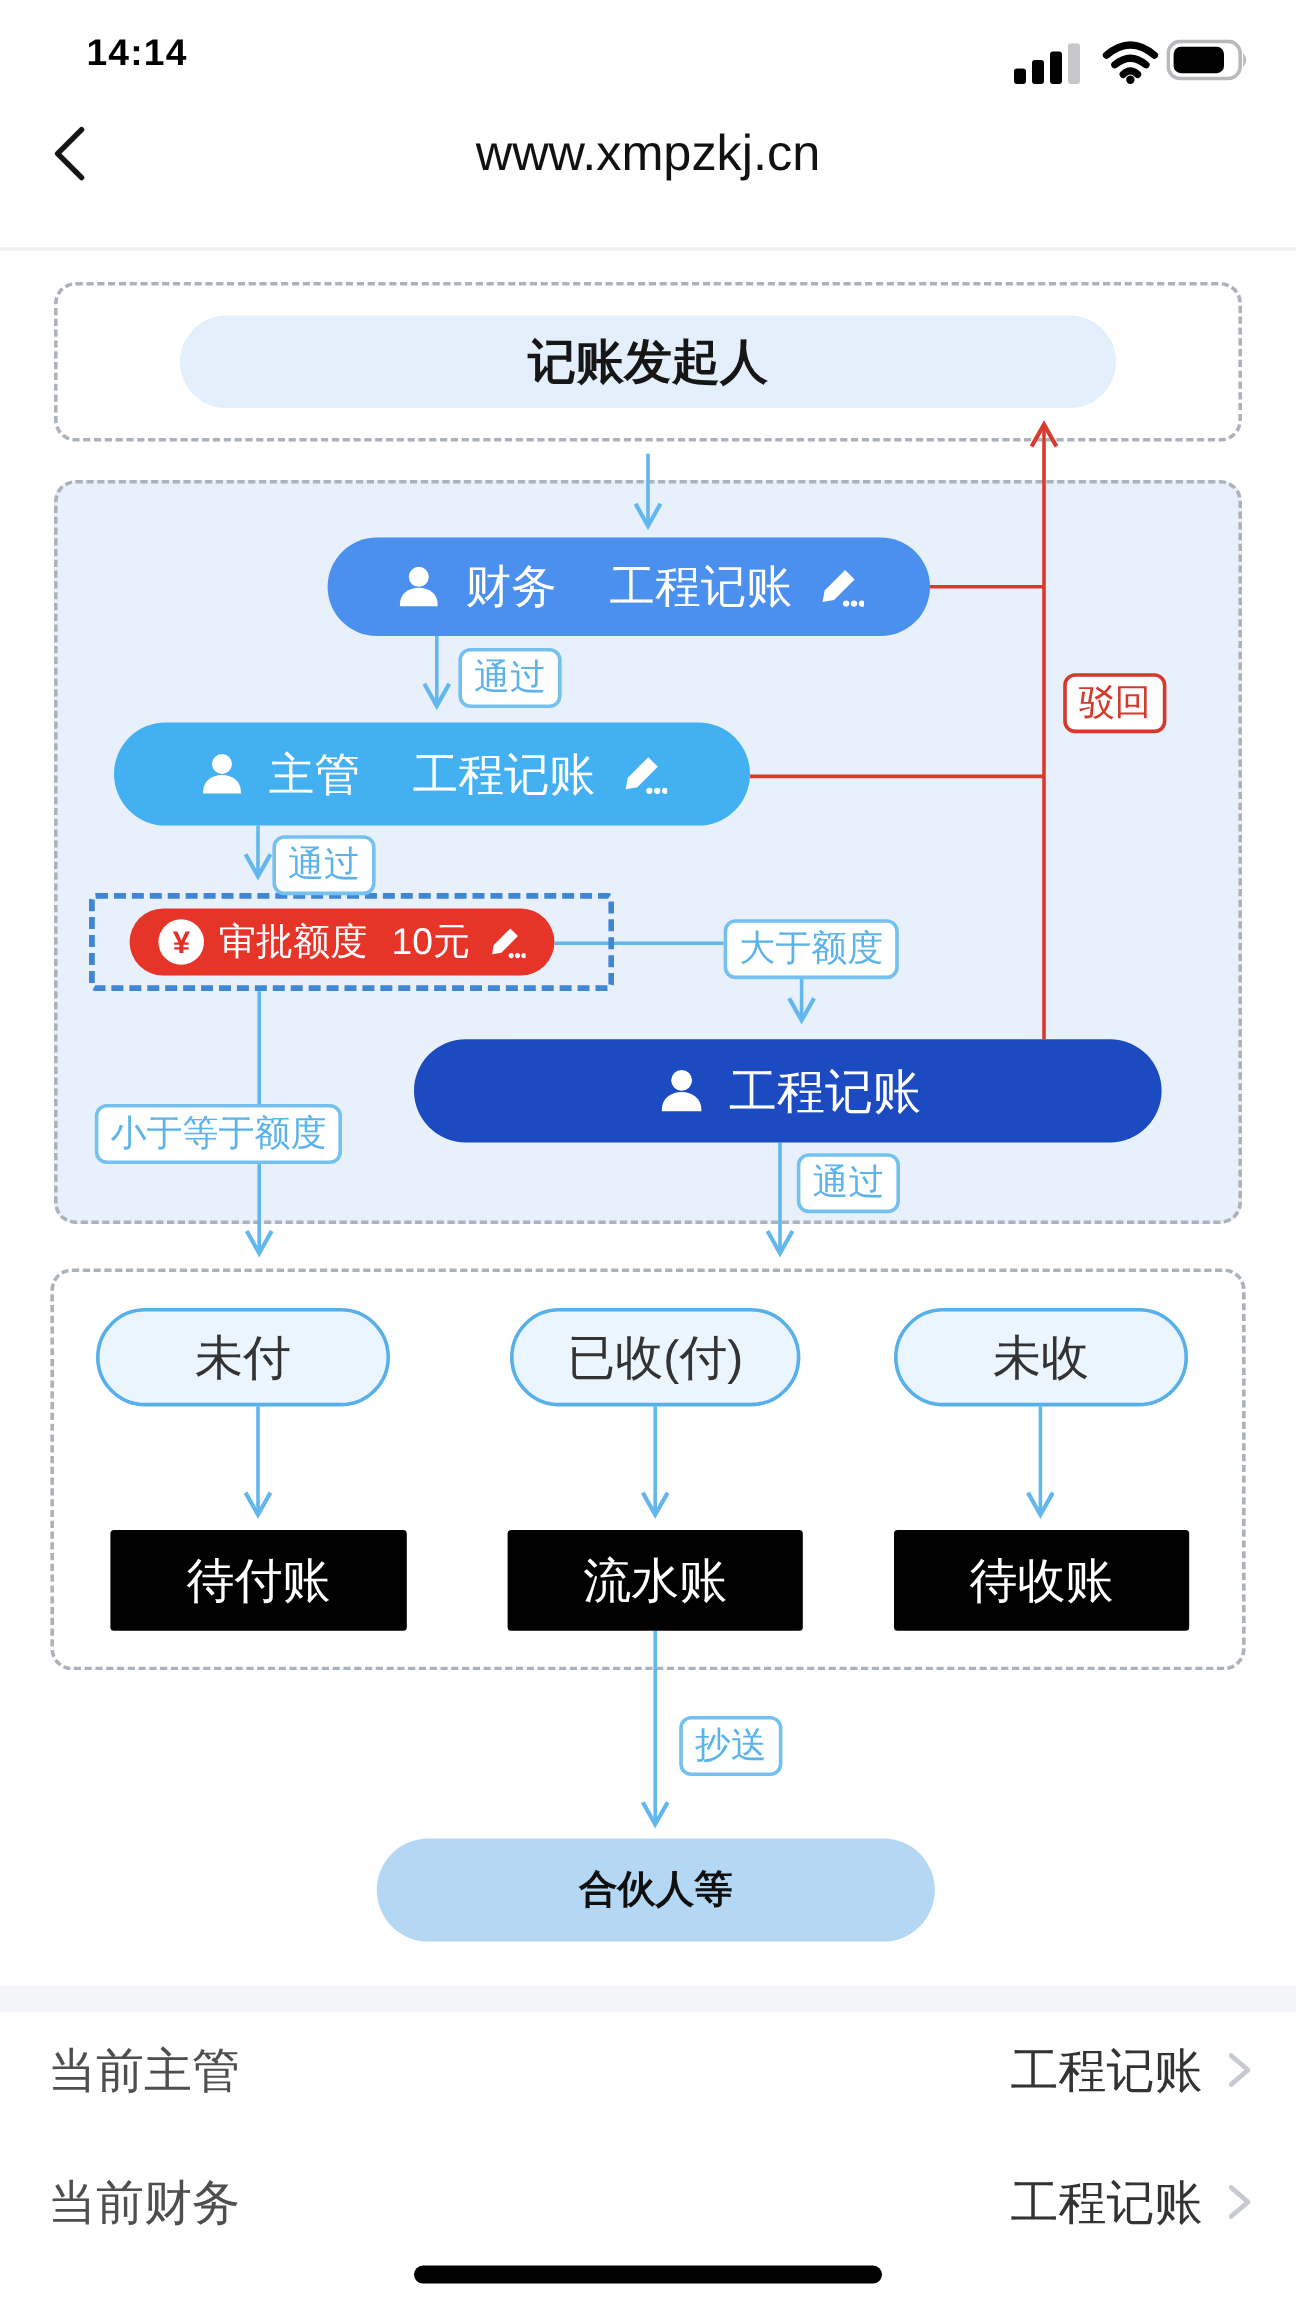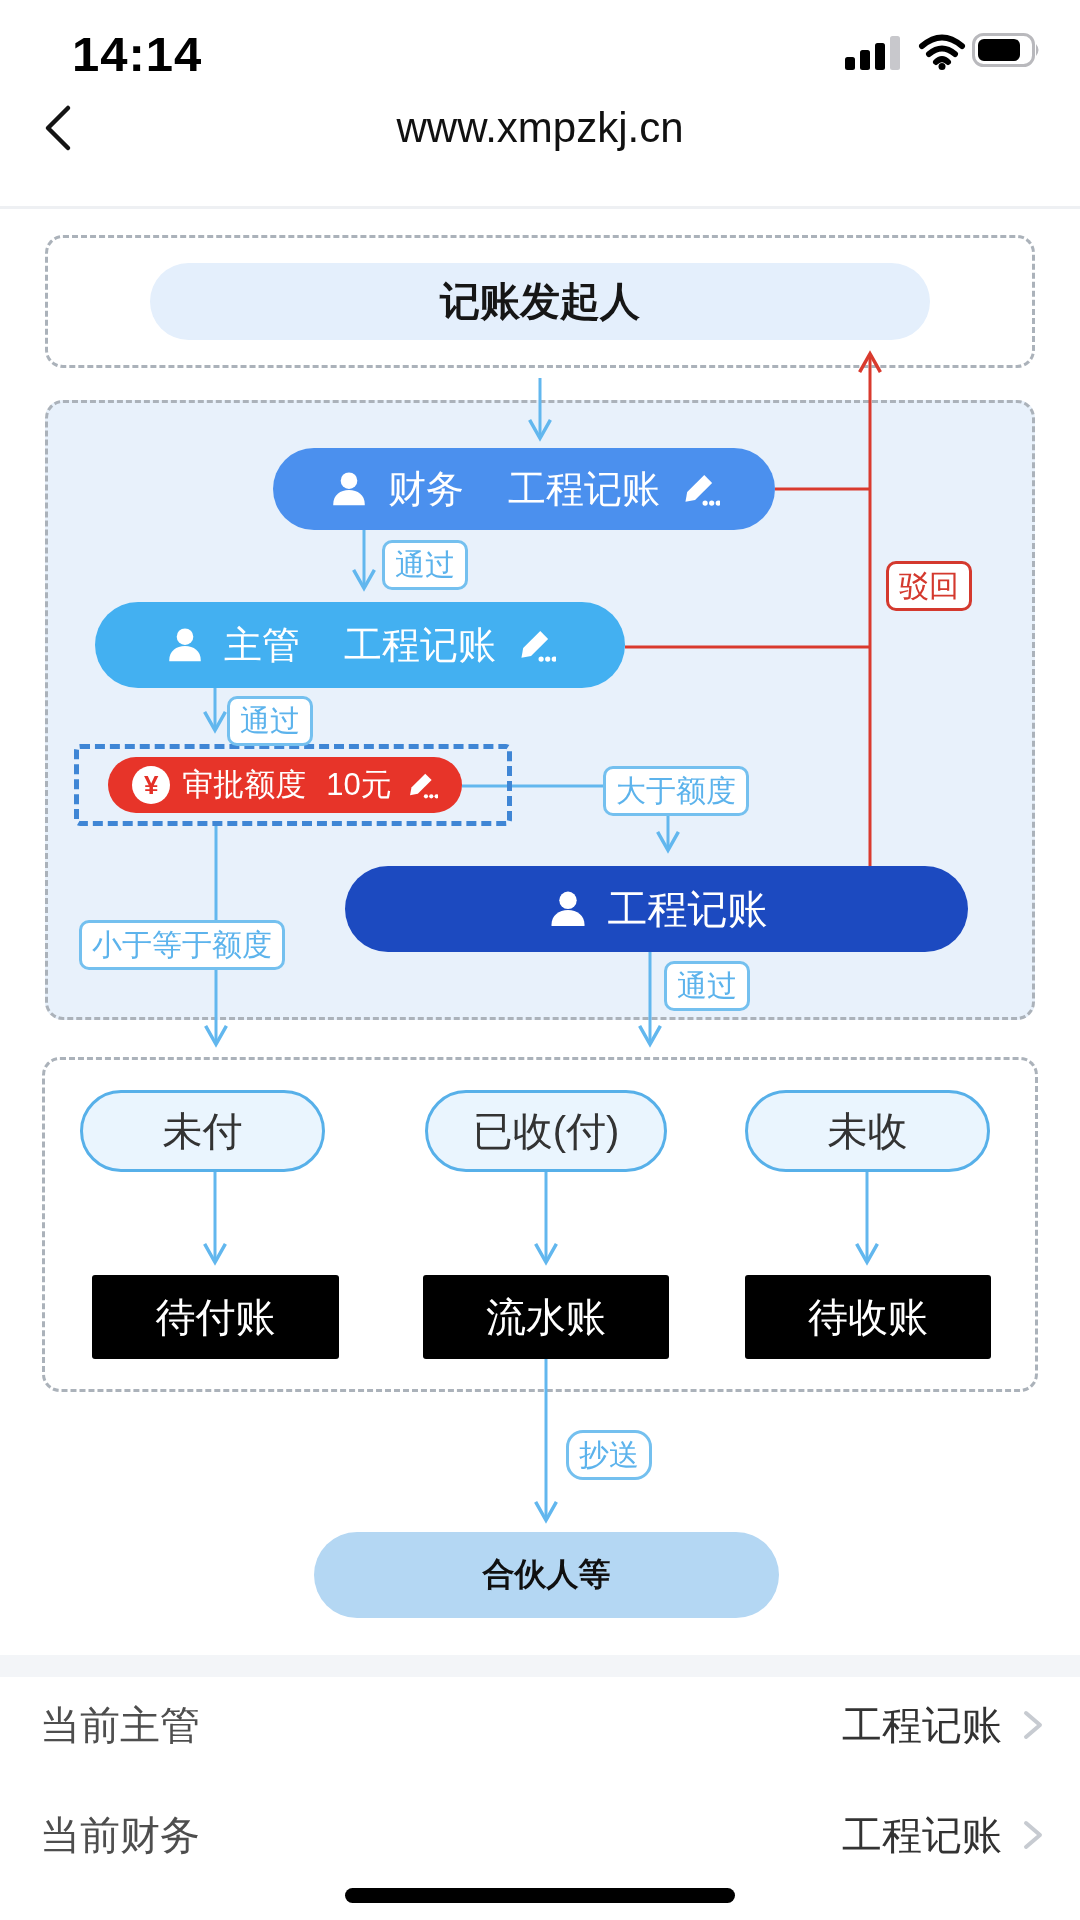--- a/index.html
+++ b/index.html
@@ -5,21 +5,21 @@
   * { margin:0; padding:0; box-sizing:border-box; }
   html,body { background:#ffffff; }
   body {
     font-family:"Liberation Sans","DejaVu Sans",sans-serif;
     width:1080px; height:1920px; position:relative; overflow:hidden;
     color:#1a1a1a;
   }
   .abs { position:absolute; }
 
   
-  .time { left:72px; top:26px; font-size:49px; font-weight:bold; letter-spacing:1px; color:#000; }
+  .time { left:72px; top:26px; font-size:31px; font-weight:bold; letter-spacing:1px; color:#000; }
 
   
   .nav-title { left:0; top:104px; width:1080px; text-align:center; font-size:42px; color:#111; }
   .back-btn { left:34px; top:100px; width:60px; height:60px; cursor:pointer; }
   .nav-divider { left:0; top:206px; width:1080px; height:3px; background:#eef0f3; }
 
   
   .dash-box { border:3px dashed #abb2ba; border-radius:18px; }
   .box-start { left:45px; top:235px; width:990px; height:133px; background:#fff; }
   .box-main  { left:45px; top:400px; width:990px; height:620px; background:#e8f1fb; }
@@ -60,21 +60,21 @@
 
   
   .edge-label { position:absolute; background:#fff; border:3px solid #74c0ef; color:#5cb3ec;
                 font-size:30px; line-height:1.2; padding:4px 10px; border-radius:10px;
                 white-space:nowrap; z-index:4; }
   .el-pass1 { left:382px; top:540px; }
   .el-pass2 { left:227px; top:696px; }
   .el-gt    { left:603px; top:766px; }
   .el-lte   { left:79px;  top:920px; }
   .el-pass3 { left:664px; top:961px; }
-  .el-cc    { left:566px; top:1430px;border-radius:17px; }
+  .el-cc    { left:566px; top:1430px; }
   .el-reject{ left:886px; top:561px; border-color:#d4392e; color:#d4392e; }
 
   
   .layer-box { z-index:1; }
   #connectors { left:0; top:0; z-index:2; pointer-events:none; }
   .layer-node { z-index:3; }
 
   
   .section-band { left:0; top:1655px; width:1080px; height:22px; background:#f3f5f8; }
   .set-row { left:0; width:1080px; height:86px; display:flex; align-items:center;

